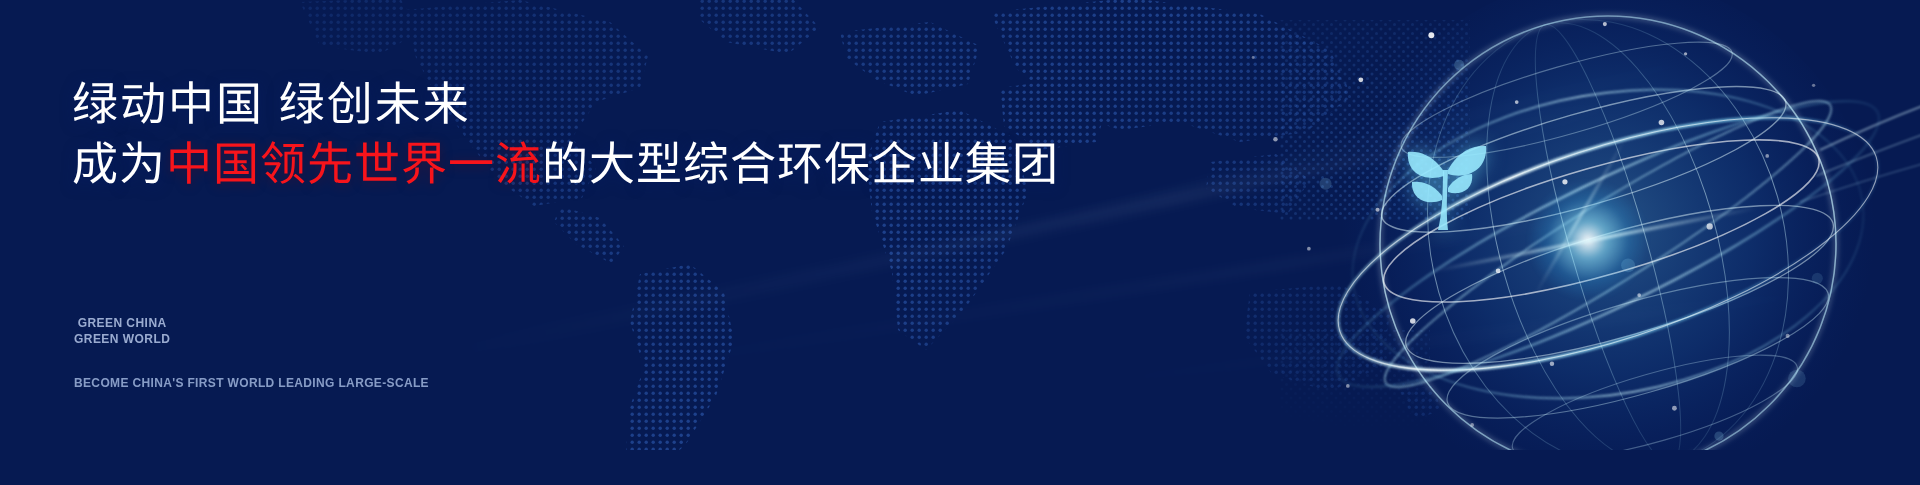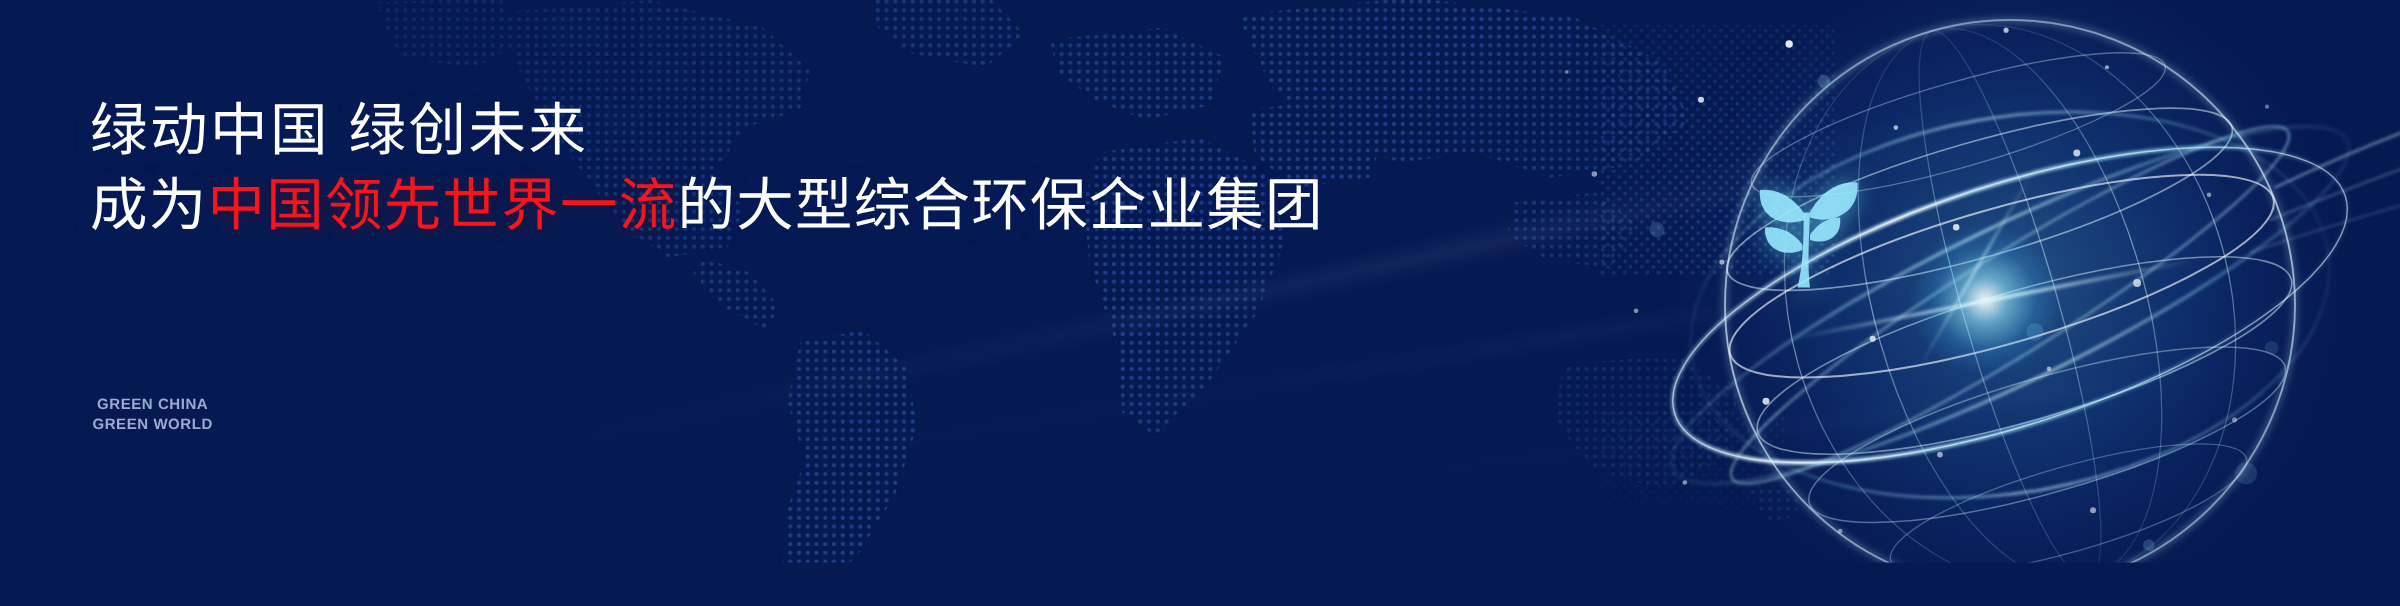--- a/index.html
+++ b/index.html
@@ -374,15 +374,16 @@
     <div class="line1">绿动中国  绿创未来</div>
     <div class="line2"><span>成为</span><span class="hl">中国领先世界一流</span><span>的大型综合环保企业集团</span></div>
   </div>
 
   <div class="en-top">
     <div>GREEN CHINA</div>
     <div>GREEN WORLD</div>
   </div>
 
   <div class="en-bottom">
+    <div>BECOME CHINA'S FIRST WORLD LEADING LARGE-SCALE</div>
   </div>
 
 </div>
 
 </body></html>

